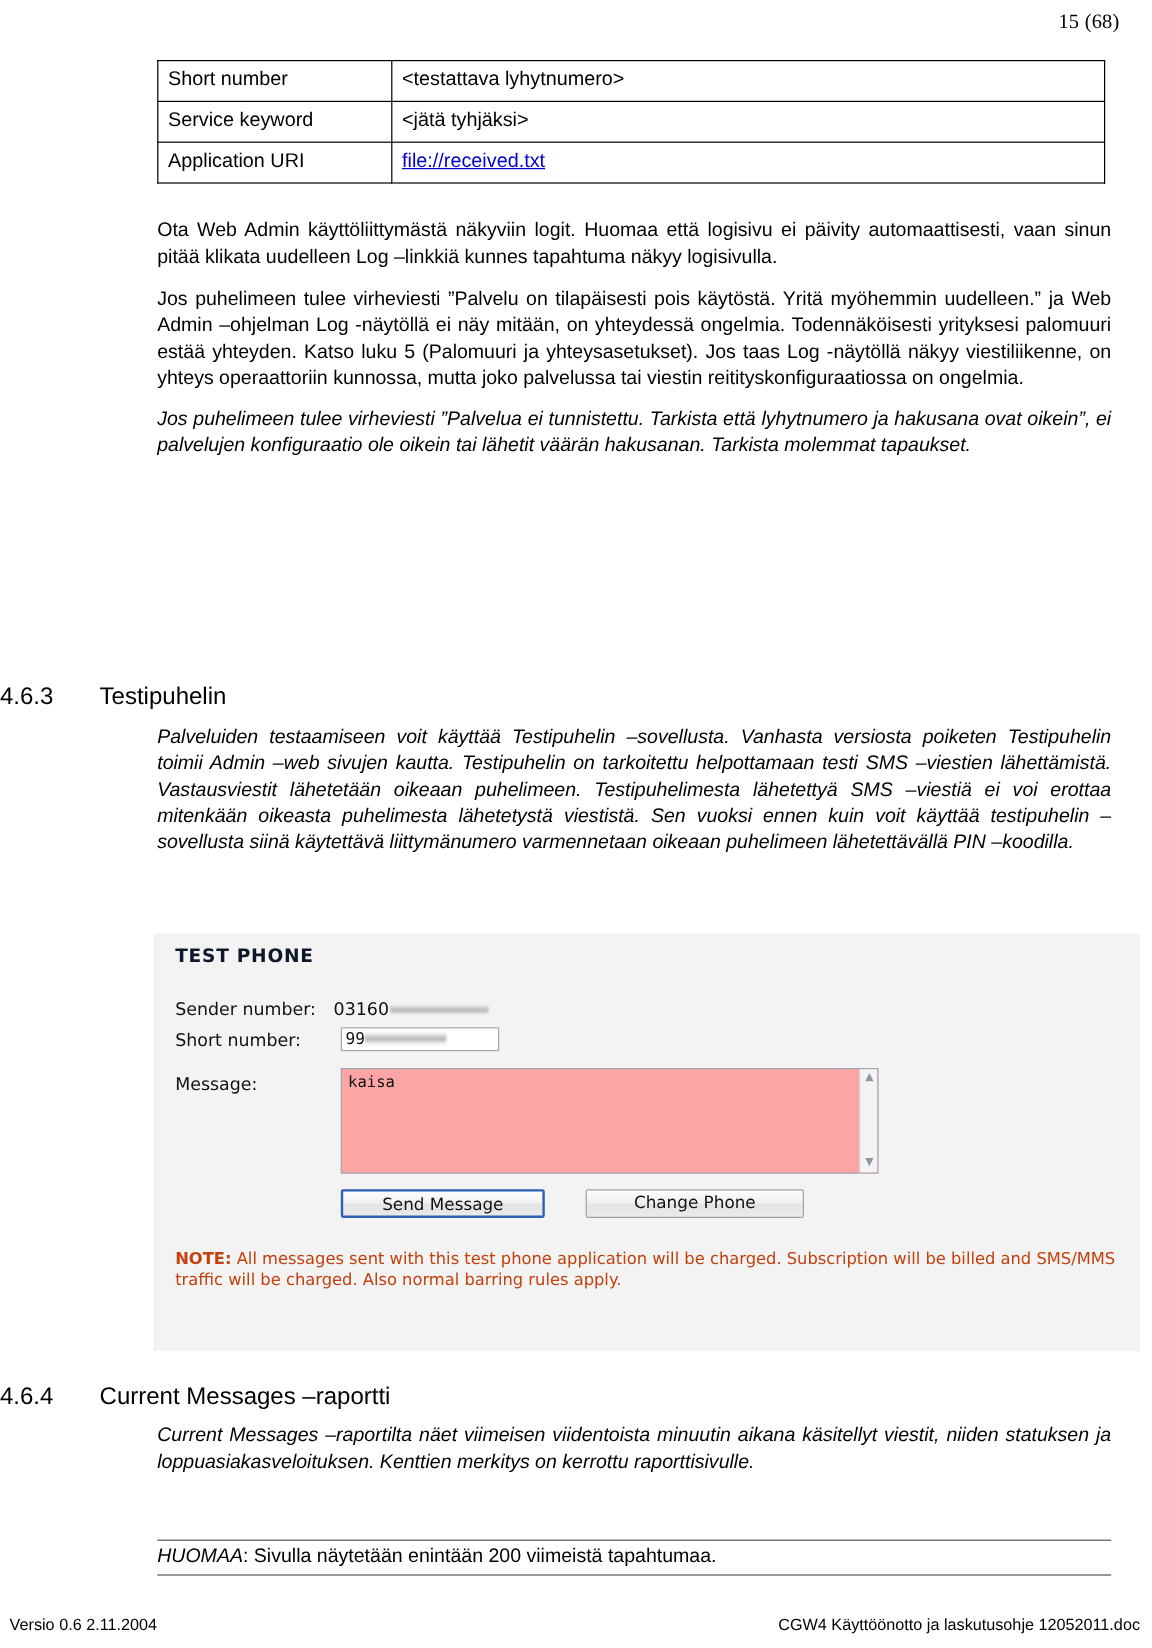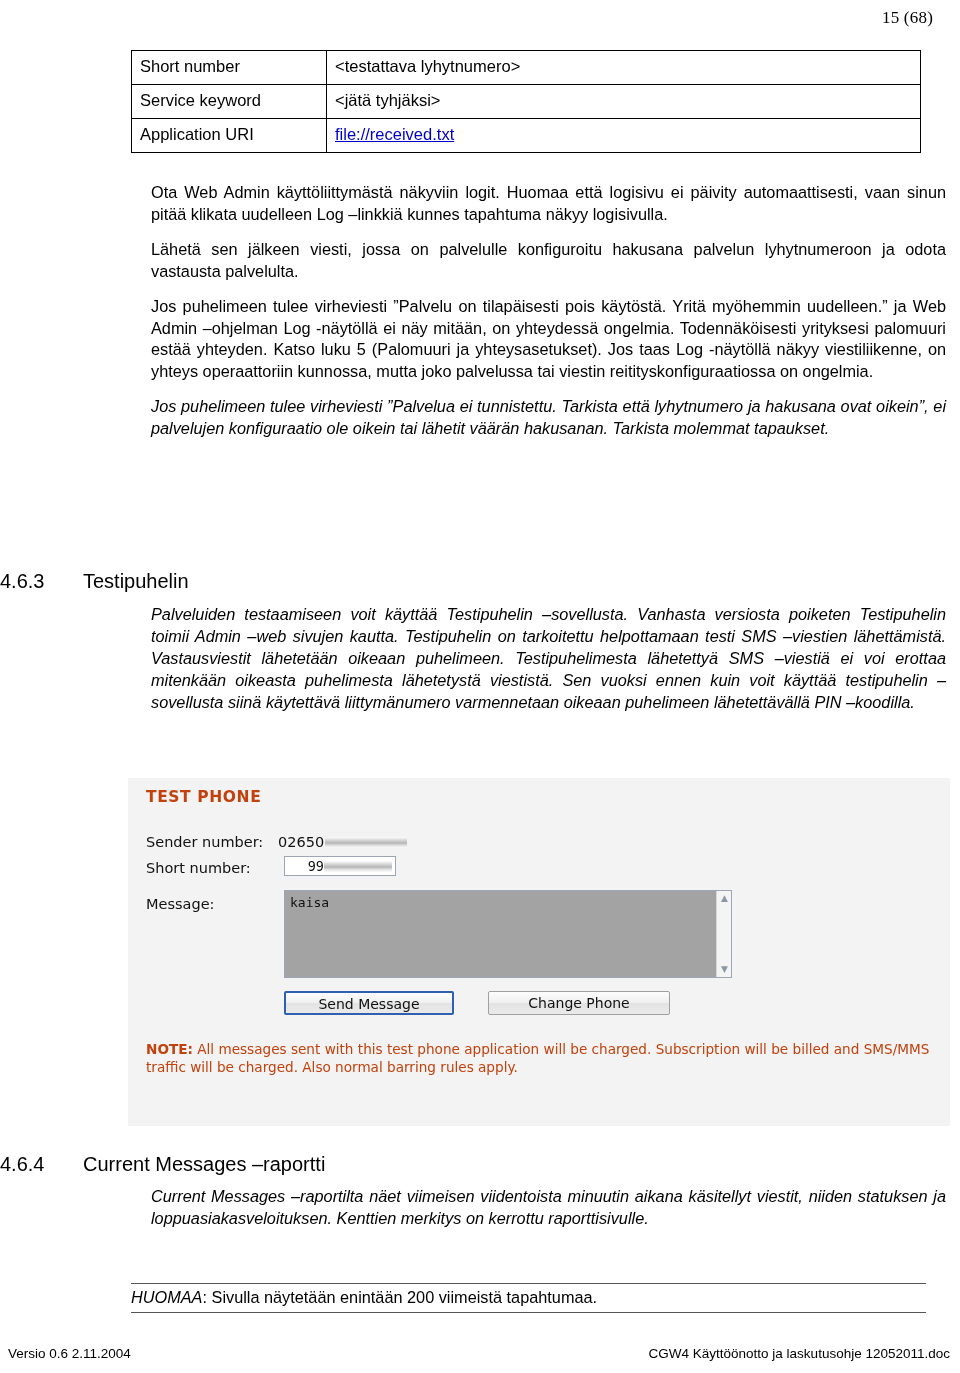--- a/index.html
+++ b/index.html
@@ -47,21 +47,20 @@
   .param-table a.uri {
     color: #0000cc;
     text-decoration: underline;
   }
 
   
   .body-col {
     position: absolute;
     left: 131px;
     width: 795px;
-    margin-left: 20px;
   }
   p.para {
     margin: 0 0 13px 0;
     font-size: 16.3px;
     line-height: 1.345;
     text-align: justify;
     text-justify: inter-word;
   }
   p.para.last { margin-bottom: 0; font-style: italic; }
 
@@ -89,21 +88,21 @@
     font-family: "DejaVu Sans", sans-serif;
     overflow: hidden;
   }
   .shot-title {
     position: absolute;
     left: 18px;
     top: 10px;
     font-size: 15.5px;
     font-weight: bold;
     letter-spacing: .6px;
-    color: #c2410c;
+    color: #0f172a;
   }
   .field-row {
     position: absolute;
     left: 18px;
     font-size: 14.5px;
     color: #111;
   }
   .field-label { display: inline-block; }
   .row-sender { top: 56px; }
   .row-short  { top: 82px; }
@@ -117,41 +116,40 @@
     background: linear-gradient(180deg,#fdfdfd 0%,#cfcfcf 35%,#b6b6b6 55%,#e6e6e6 80%,#fbfbfb 100%);
     filter: blur(0.7px);
     border-radius: 1px;
   }
   .sender-val { font-size: 14.5px; }
 
   .short-input {
     position: absolute;
     left: 156px;
     top: 78px;
-    width: 112px;
+    width: 132px;
     height: 20px;
     background: #ffffff;
     border: 1px solid #9ba7b4;
     box-sizing: border-box;
     font-family: "DejaVu Sans Mono", monospace;
     font-size: 13.5px;
     color: #111;
     padding: 1px 3px;
     overflow: hidden;
     white-space: nowrap;
-    text-align: right;
   }
 
   .msg-box {
     position: absolute;
     left: 156px;
     top: 112px;
     width: 448px;
     height: 88px;
-    background: #a3a3a3;
+    background: #fca5a5;
     border: 1px solid #9ba7b4;
     box-sizing: border-box;
   }
   .msg-text {
     position: absolute;
     left: 5px;
     top: 4px;
     font-family: "DejaVu Sans Mono", monospace;
     font-size: 13px;
     color: #111;
@@ -262,39 +260,38 @@
       <td class="key">Application URI</td>
       <td class="val">
         <a class="uri" href="#">file://received.txt</a>
       </td>
     </tr>
   </tbody>
 </table>
 
 <div class="body-col" style="top:182px;">
   <p class="para">Ota Web Admin käyttöliittymästä näkyviin logit. Huomaa että logisivu ei päivity automaattisesti, vaan sinun pitää klikata uudelleen Log –linkkiä kunnes tapahtuma näkyy logisivulla.</p>
-  <p class="para">Lähetä sen jälkeen viesti, jossa on palvelulle konfiguroitu hakusana palvelun lyhytnumeroon ja odota vastausta palvelulta.</p>
   <p class="para">Jos puhelimeen tulee virheviesti ”Palvelu on tilapäisesti pois käytöstä. Yritä myöhemmin uudelleen.” ja Web Admin –ohjelman Log -näytöllä ei näy mitään, on yhteydessä ongelmia. Todennäköisesti yrityksesi palomuuri estää yhteyden. Katso luku 5 (Palomuuri ja yhteysasetukset). Jos taas Log -näytöllä näkyy viestiliikenne,  on yhteys operaattoriin kunnossa, mutta joko palvelussa tai viestin reitityskonfiguraatiossa on ongelmia.</p>
   <p class="para last">Jos puhelimeen tulee virheviesti ”Palvelua ei tunnistettu. Tarkista että lyhytnumero ja hakusana ovat oikein”, ei palvelujen konfiguraatio ole oikein tai lähetit väärän hakusanan. Tarkista molemmat tapaukset.</p>
 </div>
 
 <div class="heading" style="top:569px;">
   <span class="num">4.6.3</span><span>Testipuhelin</span>
 </div>
 
 <div class="body-col" style="top:604px;">
   <p class="para last">Palveluiden testaamiseen voit käyttää Testipuhelin –sovellusta. Vanhasta versiosta poiketen Testipuhelin toimii Admin –web sivujen kautta. Testipuhelin on tarkoitettu helpottamaan testi SMS –viestien lähettämistä. Vastausviestit lähetetään oikeaan puhelimeen. Testipuhelimesta lähetettyä SMS –viestiä ei voi erottaa mitenkään oikeasta puhelimesta lähetetystä viestistä. Sen vuoksi ennen kuin voit käyttää testipuhelin –sovellusta siinä käytettävä liittymänumero varmennetaan oikeaan puhelimeen lähetettävällä PIN –koodilla.</p>
 </div>
 
 <div class="shot">
 
   <div class="shot-title">TEST PHONE</div>
 
   <div class="field-row row-sender">
-    <span class="lbl-w field-label">Sender number:</span><span class="sender-val">02650</span><span class="redact" style="width:82px;margin-left:1px;"></span>
+    <span class="lbl-w field-label">Sender number:</span><span class="sender-val">03160</span><span class="redact" style="width:82px;margin-left:1px;"></span>
   </div>
 
   <div class="field-row row-short">
     <span class="lbl-w field-label">Short number:</span>
   </div>
   <div class="short-input"><span>99</span><span class="redact" style="width:68px;margin-left:0px;"></span></div>
 
   <div class="field-row row-msg">
     <span class="lbl-w field-label">Message:</span>
   </div>

